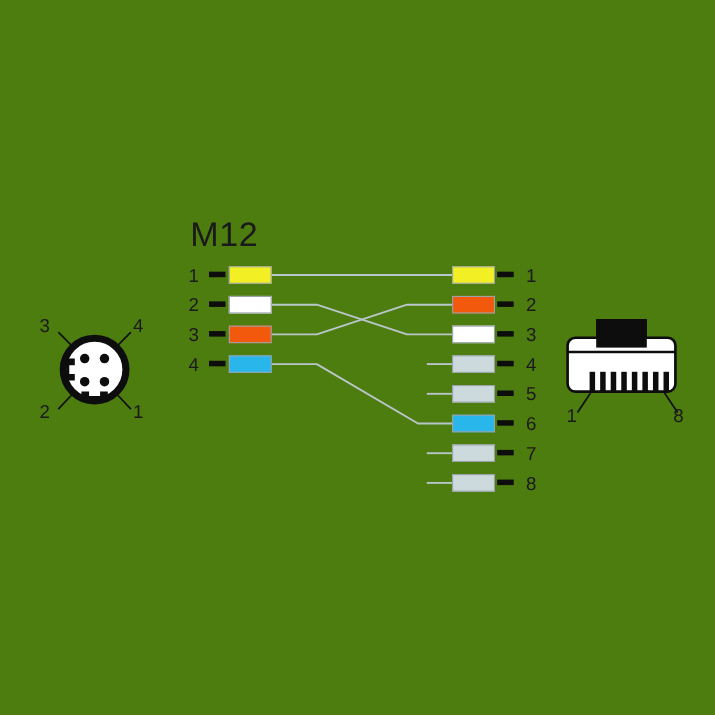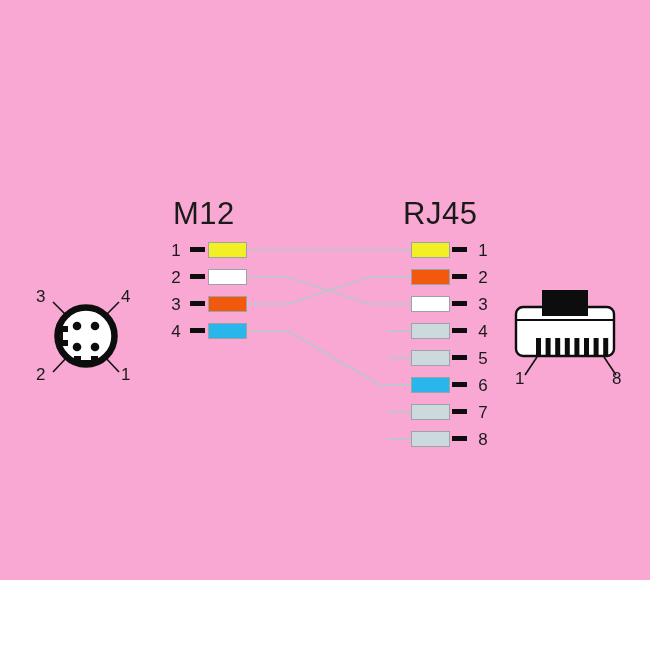--- a/index.html
+++ b/index.html
@@ -7,22 +7,22 @@
     margin: 0;
     padding: 0;
     background: #ffffff;
   }
   body {
     font-family: "Liberation Sans", sans-serif;
   }
   #stage {
     position: relative;
     width: 650px;
-    height: 580px;
-    background: #f9a8d4;
+    height: 650px;
+    background: #4d7c0f;
     overflow: hidden;
     text-decoration: underline;
   }
   .hdr {
     position: absolute;
     font-size: 31px;
     font-weight: 400;
     color: #1a1a1a;
     letter-spacing: 0.5px;
     white-space: nowrap;
@@ -92,21 +92,20 @@
     line-height: 1;
     white-space: nowrap;
   }
 </style>
 </head>
 <body>
 
 <div id="stage">
 
   <div class="hdr" id="hdr-m12">M12</div>
-  <div class="hdr" id="hdr-rj45">RJ45</div>
 
   <svg class="wires" viewBox="0 0 650 650" xmlns="http://www.w3.org/2000/svg">
     <g fill="none" stroke="#b9c6ca" stroke-width="1.7" stroke-linejoin="round">
 
       <path d="M 247,250 L 411,250"></path>
 
       <path d="M 247,277 L 288,277 L 370,304 L 411,304"></path>
 
       <path d="M 247,304 L 288,304 L 370,277 L 411,277"></path>
 

